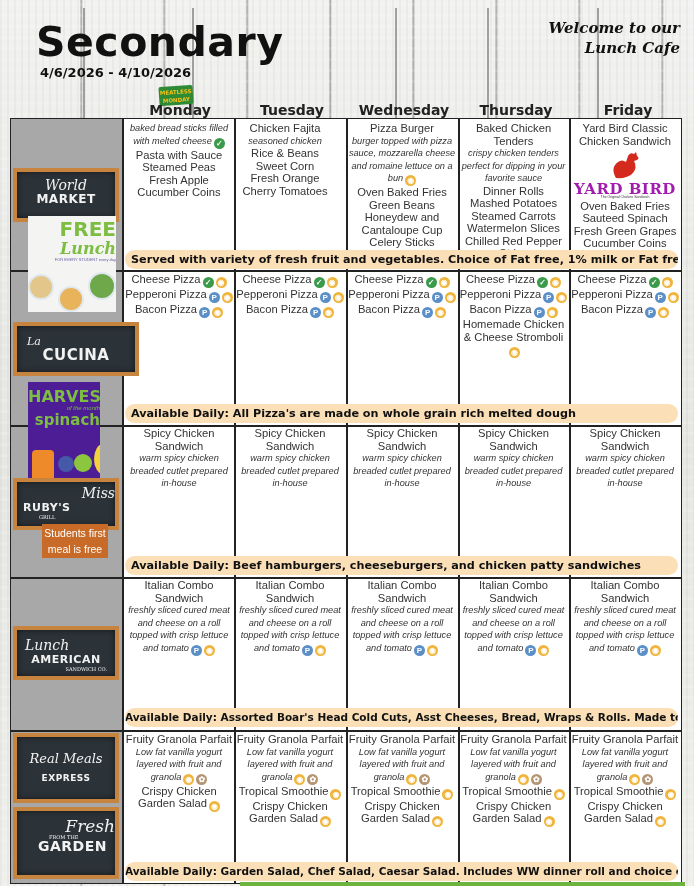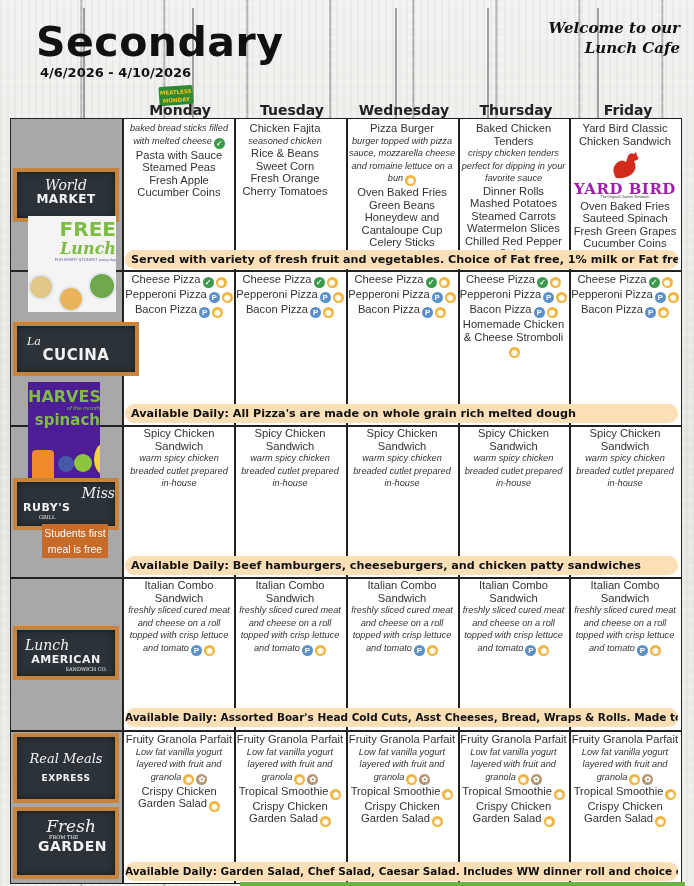--- a/index.html
+++ b/index.html
@@ -181,21 +181,21 @@
 <div class="chalk" style="left:13px;top:626px;width:106px;height:54px;padding-top:8px">
   <span class="script" style="text-align:left;padding-left:8px">Lunch</span>
   <span class="caps" style="font-size:11px">AMERICAN</span>
   <span class="tiny" style="text-align:right;padding-right:8px">SANDWICH CO.</span>
 </div>
 <div class="chalk" style="left:13px;top:733px;width:106px;height:70px;padding-top:14px">
   <span class="script" style="font-size:13px">Real Meals</span>
   <span class="caps" style="font-size:9px;margin-top:6px">EXPRESS</span>
 </div>
 <div class="chalk" style="left:13px;top:807px;width:106px;height:72px;padding-top:8px">
-  <span class="script" style="font-size:17px;text-align:center;padding-left:10px">Fresh</span>
+  <span class="script" style="font-size:17px;text-align:right;padding-left:10px">Fresh</span>
   <span class="tiny" style="font-size:5px;text-align:left;padding-left:32px">FROM THE</span>
   <span class="caps" style="font-size:14px;text-align:right;padding-right:8px">GARDEN</span>
 </div>
 
 <div id="cells">
     <div class="cell" style="left: 125px; top: 120px; width: 108px;">
       <span class="desc"><span>baked bread sticks filled with melted cheese</span><span class="icon veg">✓</span></span>
       <span class="item"><span>Pasta with Sauce</span></span>
       <span class="item"><span>Steamed Peas</span></span>
       <span class="item"><span>Fresh Apple</span></span>

